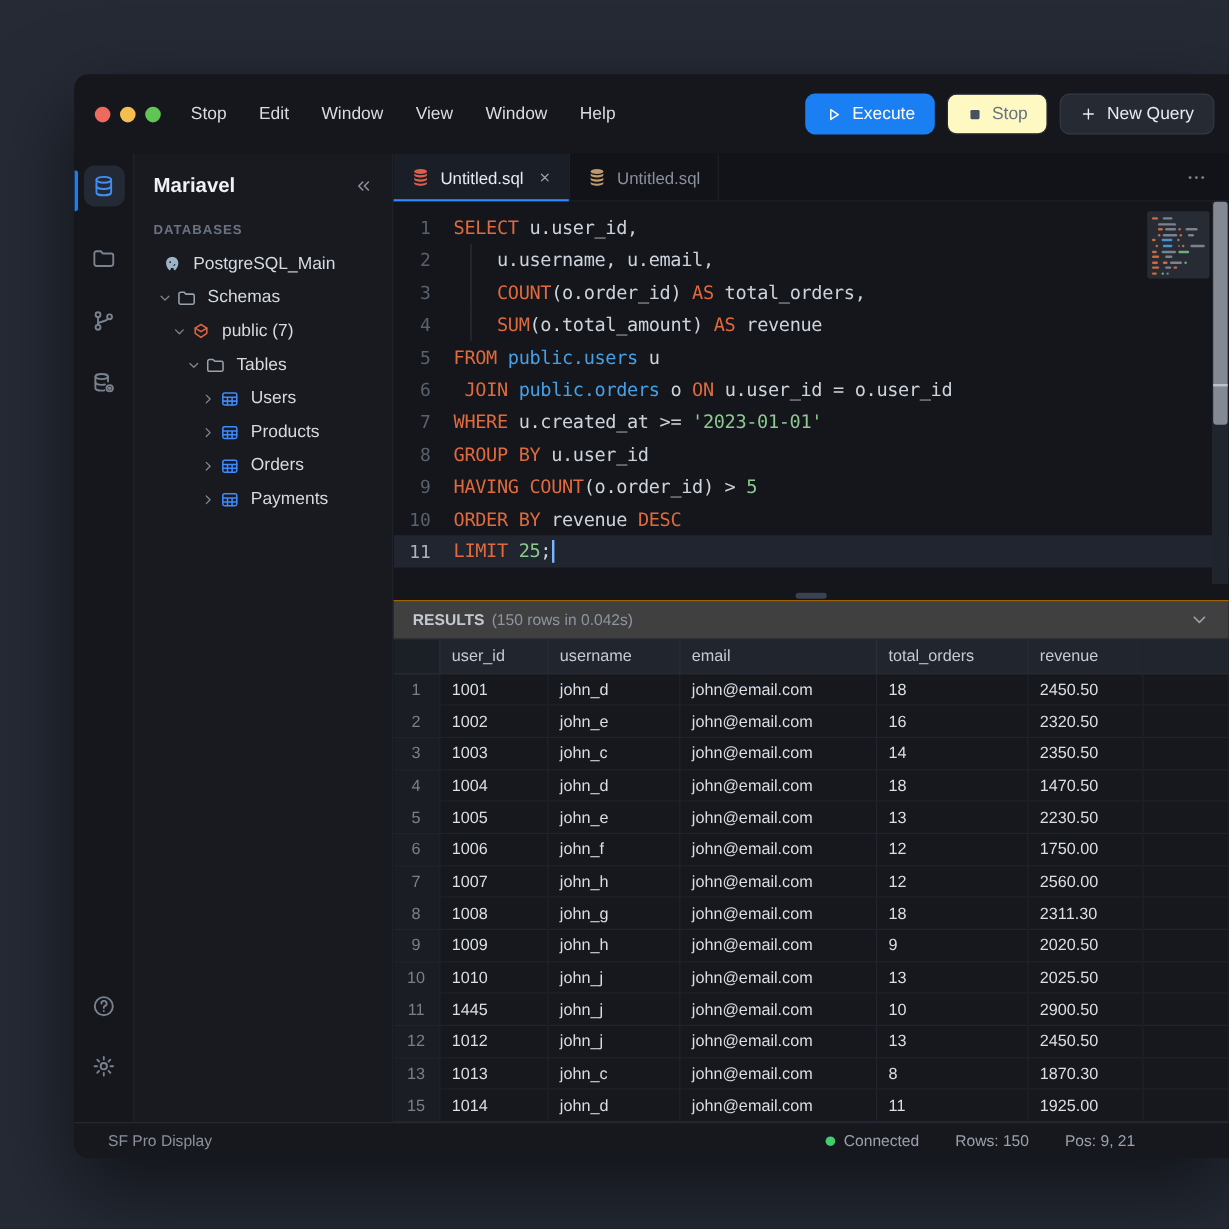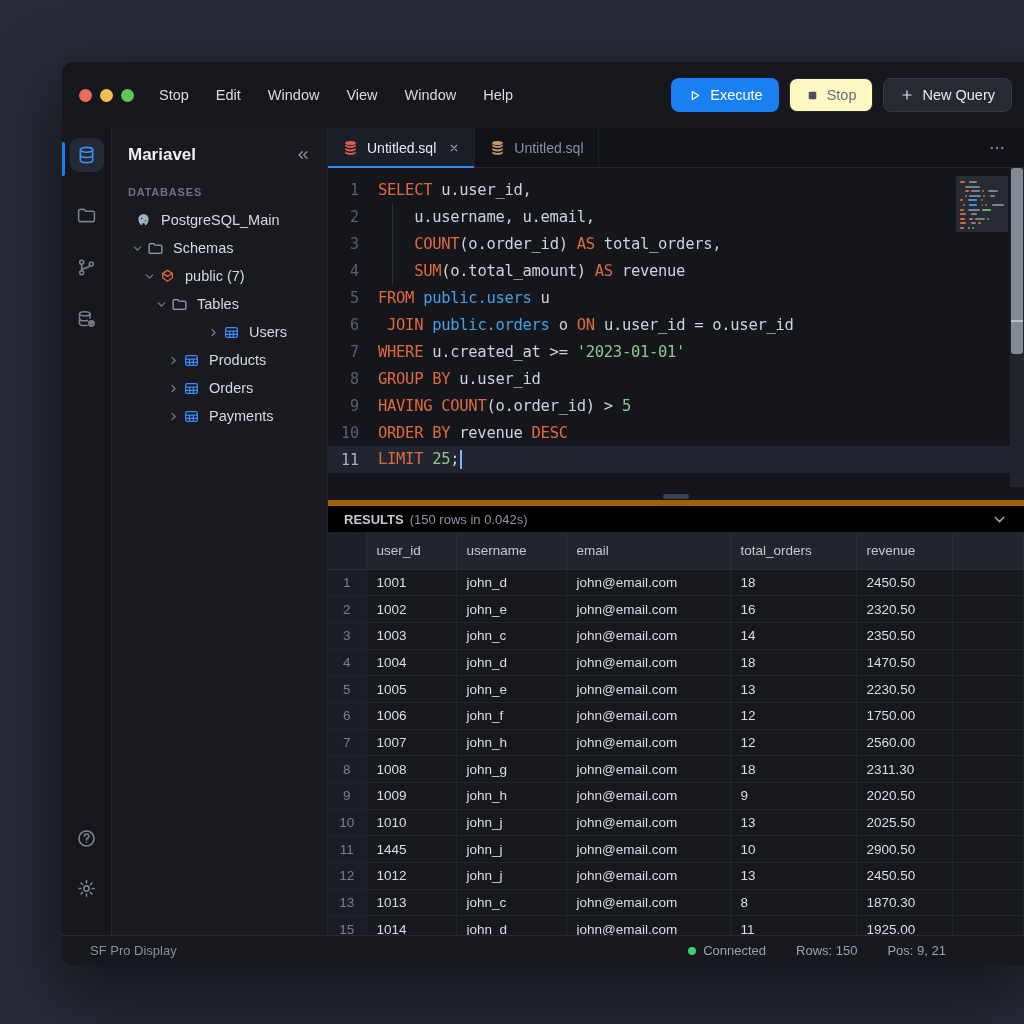--- a/index.html
+++ b/index.html
@@ -83,28 +83,28 @@
 
   .vscroll { position:absolute; right:0; top:0; bottom:0; width:14px; background:#20242c; }
   .vthumb { position:absolute; left:1px; right:1px; top:0; height:186px; background:#848a94; border-radius:3px; cursor:pointer; }
   .vthumb::after { content:''; position:absolute; left:0; right:0; top:152px; height:2px; background:#bcc2cc; }
 
   
   .divider { flex:0 0 13px; position:relative; background:#14161b; }
   .pill { position:absolute; left:50%; bottom:1px; transform:translateX(-50%); width:26px; height:5px;
     border-radius:3px; background:#3a4150; cursor:row-resize; }
   .results-head { flex:0 0 33px; display:flex; align-items:center; padding:0 16px;
-    background:#000000; border-top:6px solid #a16207; border-bottom:1px solid #20242b;justify-content:flex-end; }
+    background:#404040; border-top:1px solid #a16207; border-bottom:1px solid #20242b;justify-content:flex-end; }
   .results-title { font-size:13px; font-weight:700; color:#c3c9d2; margin-right:6px; }
   .results-meta { font-size:13px; color:#8d95a0; }
   .results-chevron { margin-left:auto; color:#98a0ac; display:flex; cursor:pointer; }
 
   .table-wrap { flex:1; overflow:hidden; }
   table { width:100%; border-collapse:collapse; table-layout:fixed; font-size:13.5px; }
-  th { height:36px; background:#21252d; color:#c5cbd4; font-weight:400; text-align:left; padding:0 10px;
+  th { height:28px; background:#21252d; color:#c5cbd4; font-weight:400; text-align:left; padding:0 10px;
     border-right:1px solid #2a2f38; border-bottom:1px solid #2a2f38; overflow:hidden; white-space:nowrap; }
   th.rownum { background:#1b1f26; }
   td { height:26.7px; padding:0 10px; color:#dadfe5; background:#16181e;
     border-right:1px solid #20242c; border-bottom:1px solid #20242c; overflow:hidden; white-space:nowrap; }
   td.rownum { background:#1a1d24; color:#78808c; text-align:center; padding:0 4px; }
 
   
   .statusbar { flex:0 0 30px; background:#16181d; border-top:1px solid #252a32;
     display:flex; align-items:center; font-size:13px; color:#8a919c; padding:0 78px 0 28px; }
   .status-right { margin-left:auto; display:flex; align-items:center; gap:30px; color:#9aa2ad; }
@@ -278,21 +278,21 @@
                 <polyline points="5 8.5 12 15.5 19 8.5"></polyline>
               </svg>
             </span>
             <span class="tree-icon" style="color: rgb(154, 162, 173);">
               <svg viewBox="0 0 24 24" fill="none" stroke="currentColor" stroke-width="1.8" stroke-linecap="round" stroke-linejoin="round">
                 <path d="M3 7a2 2 0 0 1 2-2h4.2l2 2.2H19a2 2 0 0 1 2 2V17a2 2 0 0 1-2 2H5a2 2 0 0 1-2-2z"></path>
               </svg>
             </span>
             <span>Tables</span>
           </div>
-          <div class="tree-row" style="padding-left: 56px; justify-content: center;">
+          <div class="tree-row" style="padding-left: 56px;">
             <span class="chev">
               <svg viewBox="0 0 24 24" fill="none" stroke="currentColor" stroke-width="2.4" stroke-linecap="round" stroke-linejoin="round">
                 <polyline points="8.5 5 15.5 12 8.5 19"></polyline>
               </svg>
             </span>
             <span class="tree-icon" style="color: rgb(61, 139, 253);">
               <svg viewBox="0 0 24 24" fill="none" stroke="currentColor" stroke-width="1.8" stroke-linecap="round" stroke-linejoin="round">
                 <rect x="3.8" y="5" width="16.4" height="14" rx="2"></rect>
                 <path d="M3.8 10h16.4M3.8 14.5h16.4M9.3 10v9M14.7 10v9"></path>
               </svg>

